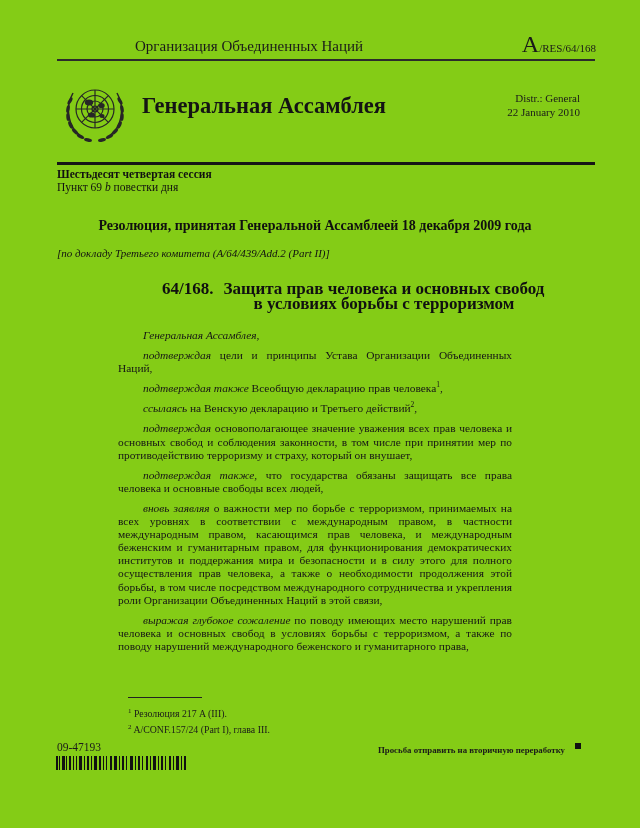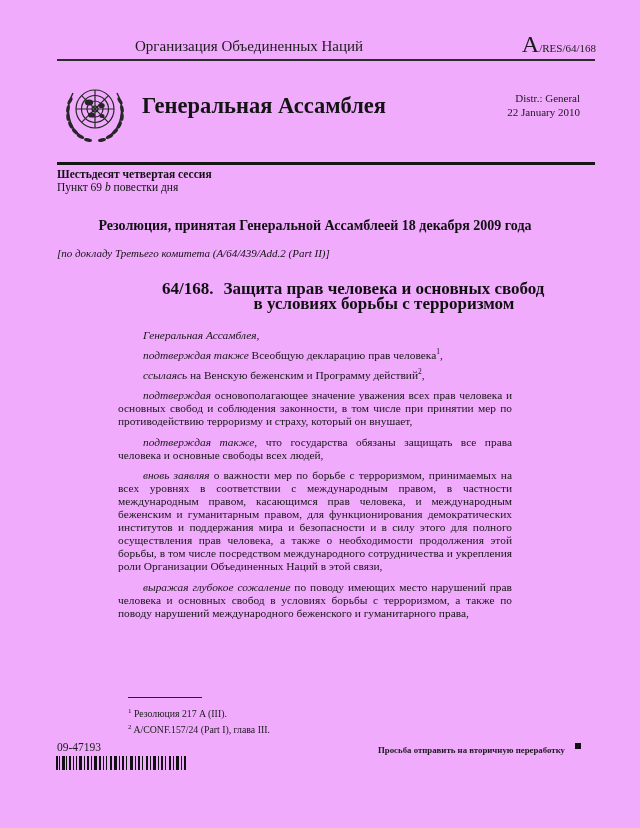--- a/index.html
+++ b/index.html
@@ -1,17 +1,17 @@
 <!DOCTYPE html>
 <html><head>
 <meta charset="utf-8">
 <style>
   html,body{margin:0;padding:0;background:#fff;}
   .page{
-    position:relative;width:640px;height:828px;background:#f0abfc;
+    position:relative;width:640px;height:828px;background:#84cc16;
     font-family:"Liberation Serif","DejaVu Serif",serif;color:#111;overflow:hidden;
   }
   
   .org-name{position:absolute;left:135px;top:38px;font-size:15px;color:#1a1a1a;}
   .doc-symbol{position:absolute;right:44px;top:31px;white-space:nowrap;color:#1a1a1a;}
   .sym-a{font-size:24px;}
   .sym-rest{font-size:11px;text-align:center;}
   .rule-thin{position:absolute;left:57px;right:45px;top:59px;height:2px;background:#2b2b2b;}
   .rule-thick{position:absolute;left:57px;right:45px;top:162px;height:3px;background:#161616;}
   
@@ -109,22 +109,23 @@
   <div class="content">
     <h1 class="res-title">Резолюция, принятая Генеральной Ассамблеей 18 декабря 2009 года</h1>
     <div class="report-ref">[по докладу Третьего комитета (A/64/439/Add.2 (Part II)]</div>
     <div class="res-heading">
       <span class="res-num">64/168.</span>
       <span>Защита прав человека и основных свобод в условиях борьбы с терроризмом</span>
     </div>
 
     <div class="body-text">
       <p class="body-par"><span class="ital">Генеральная Ассамблея,</span><span></span></p>
+      <p class="body-par"><span class="ital">подтверждая</span><span> цели и принципы Устава Организации Объединенных Наций,</span></p>
       <p class="body-par"><span class="ital">подтверждая также</span><span> Всеобщую декларацию прав человека</span><sup>1</sup><span>,</span></p>
-      <p class="body-par"><span class="ital">ссылаясь</span><span> на Венскую беженским и Программу действий</span><sup>2</sup><span>,</span></p>
+      <p class="body-par"><span class="ital">ссылаясь</span><span> на Венскую декларацию и Третьего действий</span><sup>2</sup><span>,</span></p>
       <p class="body-par"><span class="ital">подтверждая</span><span> основополагающее значение уважения всех прав человека и основных свобод и соблюдения законности, в том числе при принятии мер по противодействию терроризму и страху, который он внушает,</span></p>
       <p class="body-par"><span class="ital">подтверждая также</span><span>, что государства обязаны защищать все права человека и основные свободы всех людей,</span></p>
       <p class="body-par"><span class="ital">вновь заявляя</span><span> о важности мер по борьбе с терроризмом, принимаемых на всех уровнях в соответствии с международным правом, в частности международным правом, касающимся прав человека, и международным беженским и гуманитарным правом, для функционирования демократических институтов и поддержания мира и безопасности и в силу этого для полного осуществления прав человека, а также о необходимости продолжения этой борьбы, в том числе посредством международного сотрудничества и укрепления роли Организации Объединенных Наций в этой связи,</span></p>
       <p class="body-par"><span class="ital">выражая глубокое сожаление</span><span> по поводу имеющих место нарушений прав человека и основных свобод в условиях борьбы с терроризмом, а также по поводу нарушений международного беженского и гуманитарного права,</span></p>
     </div>
   </div>
 
   <div class="footnote-block">
     <div class="fn-rule"></div>
     <div class="fn"><sup>1</sup> <span>Резолюция 217 A (III).</span></div>

